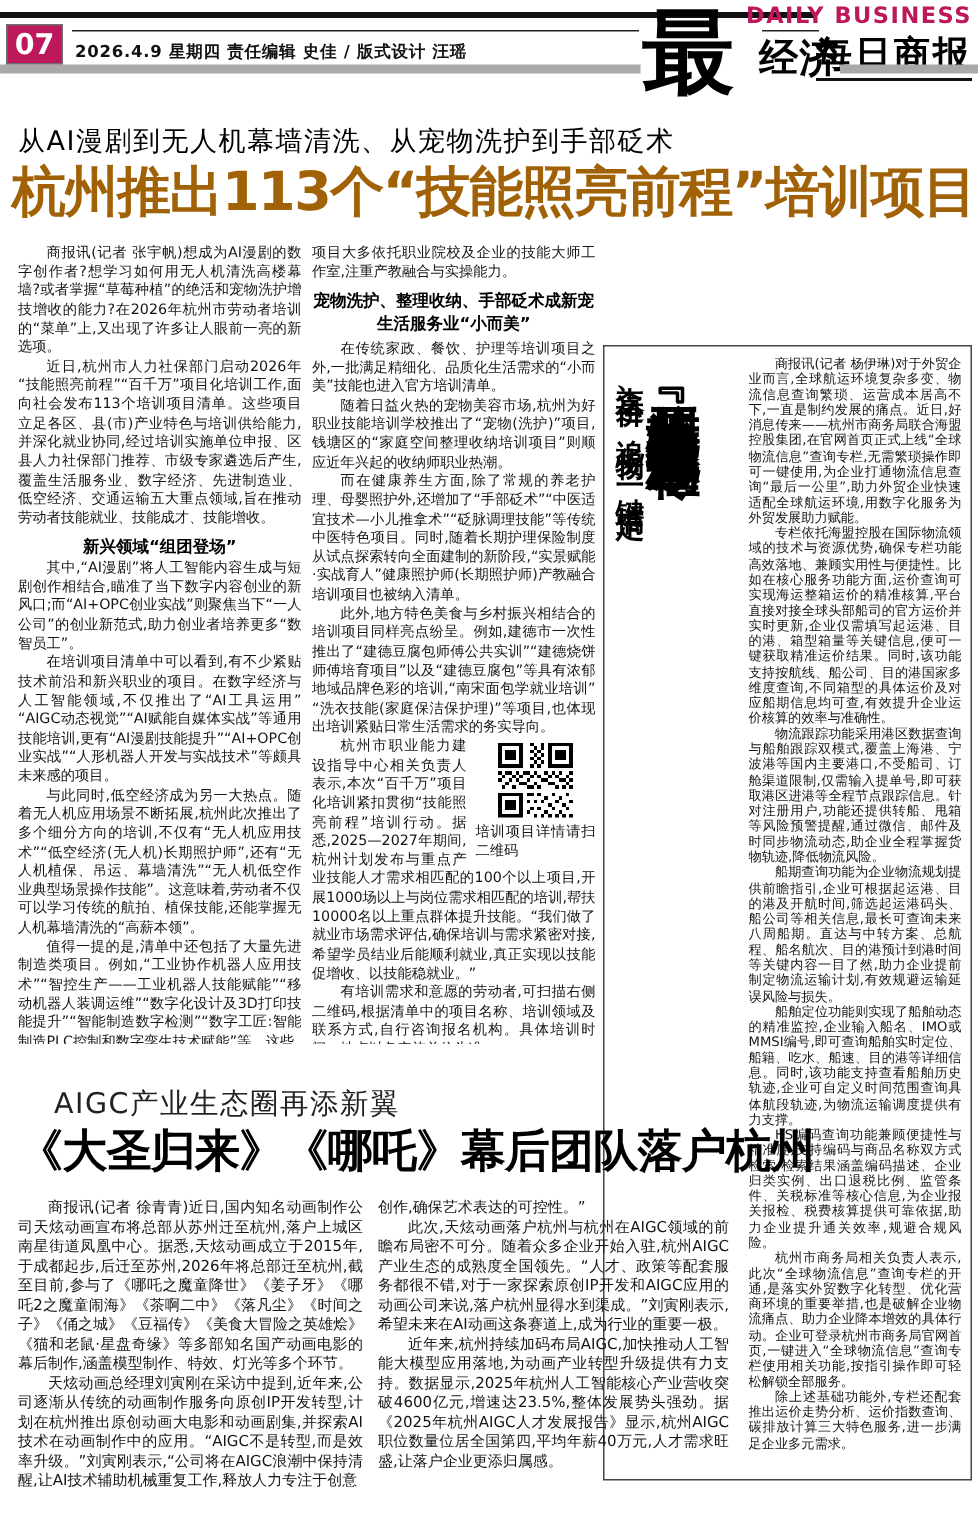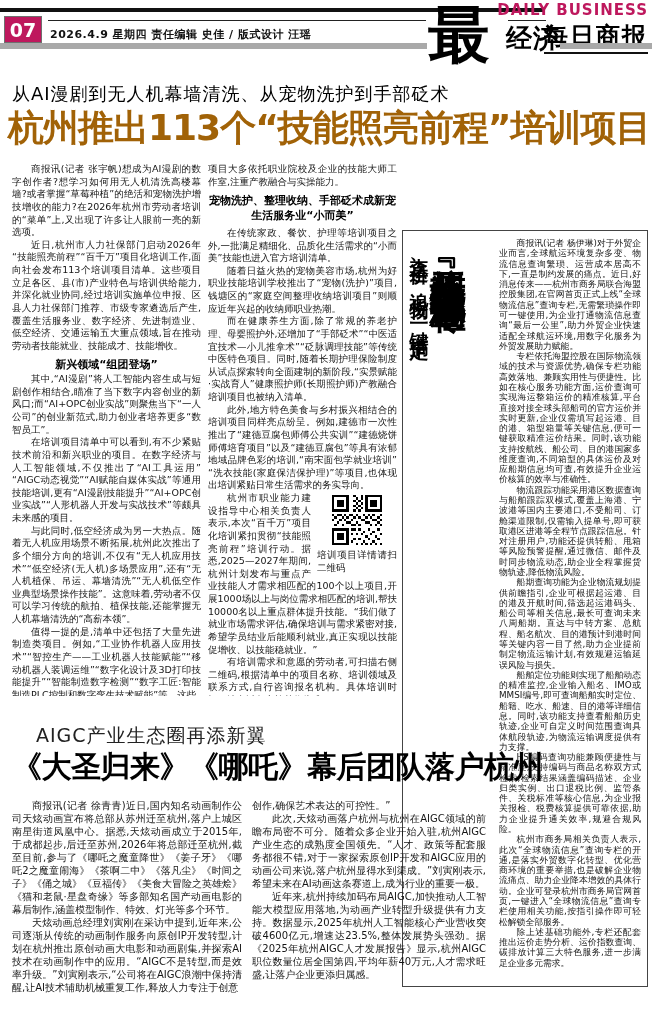--- a/index.html
+++ b/index.html
@@ -71,21 +71,21 @@
 
   <div class="kicker">从AI漫剧到无人机幕墙清洗、从宠物洗护到手部砭术</div>
   <div class="headline">杭州推出113个“技能照亮前程”培训项目</div>
 
   <div class="t-col t-col1 body-text">
     <p class="noindent" style="text-indent:2em">商报讯(记者 张宇帆)想成为AI漫剧的数字创作者?想学习如何用无人机清洗高楼幕墙?或者掌握“草莓种植”的绝活和宠物洗护增技增收的能力?在2026年杭州市劳动者培训的“菜单”上,又出现了许多让人眼前一亮的新选项。</p>
     <p>近日,杭州市人力社保部门启动2026年“技能照亮前程”“百千万”项目化培训工作,面向社会发布113个培训项目清单。这些项目立足各区、县(市)产业特色与培训供给能力,并深化就业协同,经过培训实施单位申报、区县人力社保部门推荐、市级专家遴选后产生,覆盖生活服务业、数字经济、先进制造业、低空经济、交通运输五大重点领域,旨在推动劳动者技能就业、技能成才、技能增收。</p>
     <div class="colhead">新兴领域“组团登场”</div>
     <p>其中,“AI漫剧”将人工智能内容生成与短剧创作相结合,瞄准了当下数字内容创业的新风口;而“AI+OPC创业实战”则聚焦当下“一人公司”的创业新范式,助力创业者培养更多“数智员工”。</p>
     <p>在培训项目清单中可以看到,有不少紧贴技术前沿和新兴职业的项目。在数字经济与人工智能领域,不仅推出了“AI工具运用”“AIGC动态视觉”“AI赋能自媒体实战”等通用技能培训,更有“AI漫剧技能提升”“AI+OPC创业实战”“人形机器人开发与实战技术”等颇具未来感的项目。</p>
-    <p>与此同时,低空经济成为另一大热点。随着无人机应用场景不断拓展,杭州此次推出了多个细分方向的培训,不仅有“无人机应用技术”“低空经济(无人机)多场景应用”,还有“无人机植保、吊运、幕墙清洗”“无人机低空作业典型场景操作技能”。这意味着,劳动者不仅可以学习传统的航拍、植保技能,还能掌握无人机幕墙清洗的“高薪本领”。</p>
+    <p>与此同时,低空经济成为另一大热点。随着无人机应用场景不断拓展,杭州此次推出了多个细分方向的培训,不仅有“无人机应用技术”“低空经济(无人机)长期照护师”,还有“无人机植保、吊运、幕墙清洗”“无人机低空作业典型场景操作技能”。这意味着,劳动者不仅可以学习传统的航拍、植保技能,还能掌握无人机幕墙清洗的“高薪本领”。</p>
     <p>值得一提的是,清单中还包括了大量先进制造类项目。例如,“工业协作机器人应用技术”“智控生产——工业机器人技能赋能”“移动机器人装调运维”“数字化设计及3D打印技能提升”“智能制造数字检测”“数字工匠:智能制造PLC控制和数字孪生技术赋能”等。这些</p>
   </div>
 
   <div class="t-col t-col2 body-text">
     <p class="noindent">项目大多依托职业院校及企业的技能大师工作室,注重产教融合与实操能力。</p>
     <div class="colhead">宠物洗护、整理收纳、手部砭术成新宠</div>
     <div class="colhead second">生活服务业“小而美”</div>
     <p>在传统家政、餐饮、护理等培训项目之外,一批满足精细化、品质化生活需求的“小而美”技能也进入官方培训清单。</p>
     <p>随着日益火热的宠物美容市场,杭州为好职业技能培训学校推出了“宠物(洗护)”项目,钱塘区的“家庭空间整理收纳培训项目”则顺应近年兴起的收纳师职业热潮。</p>
     <p>而在健康养生方面,除了常规的养老护理、母婴照护外,还增加了“手部砭术”“中医适宜技术—小儿推拿术”“砭脉调理技能”等传统中医特色项目。同时,随着长期护理保险制度从试点探索转向全面建制的新阶段,“实景赋能·实战育人”健康照护师(长期照护师)产教融合培训项目也被纳入清单。</p>

